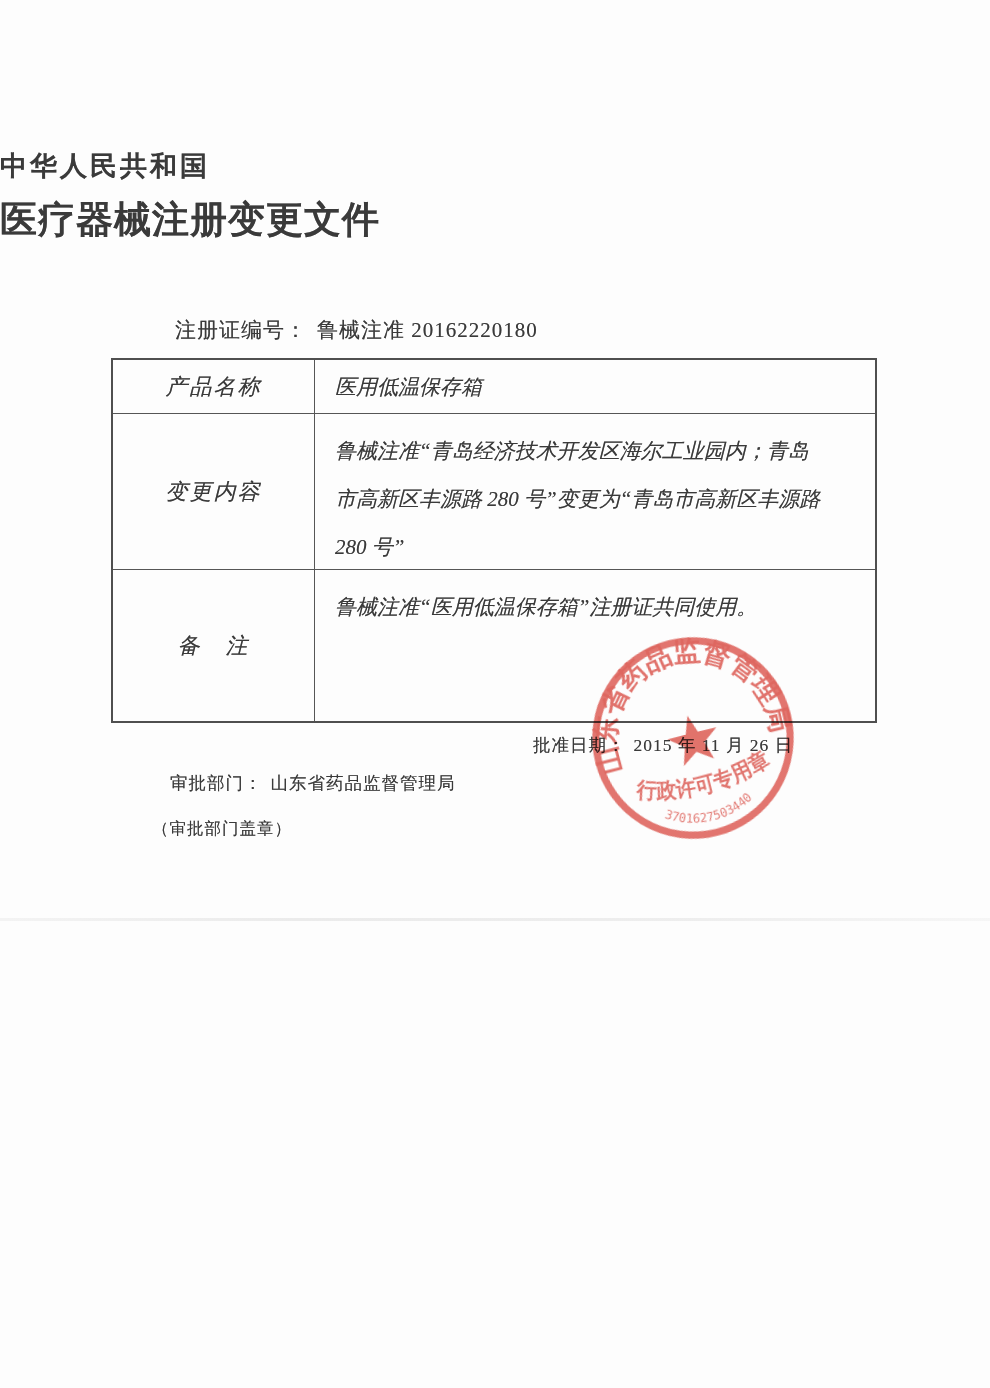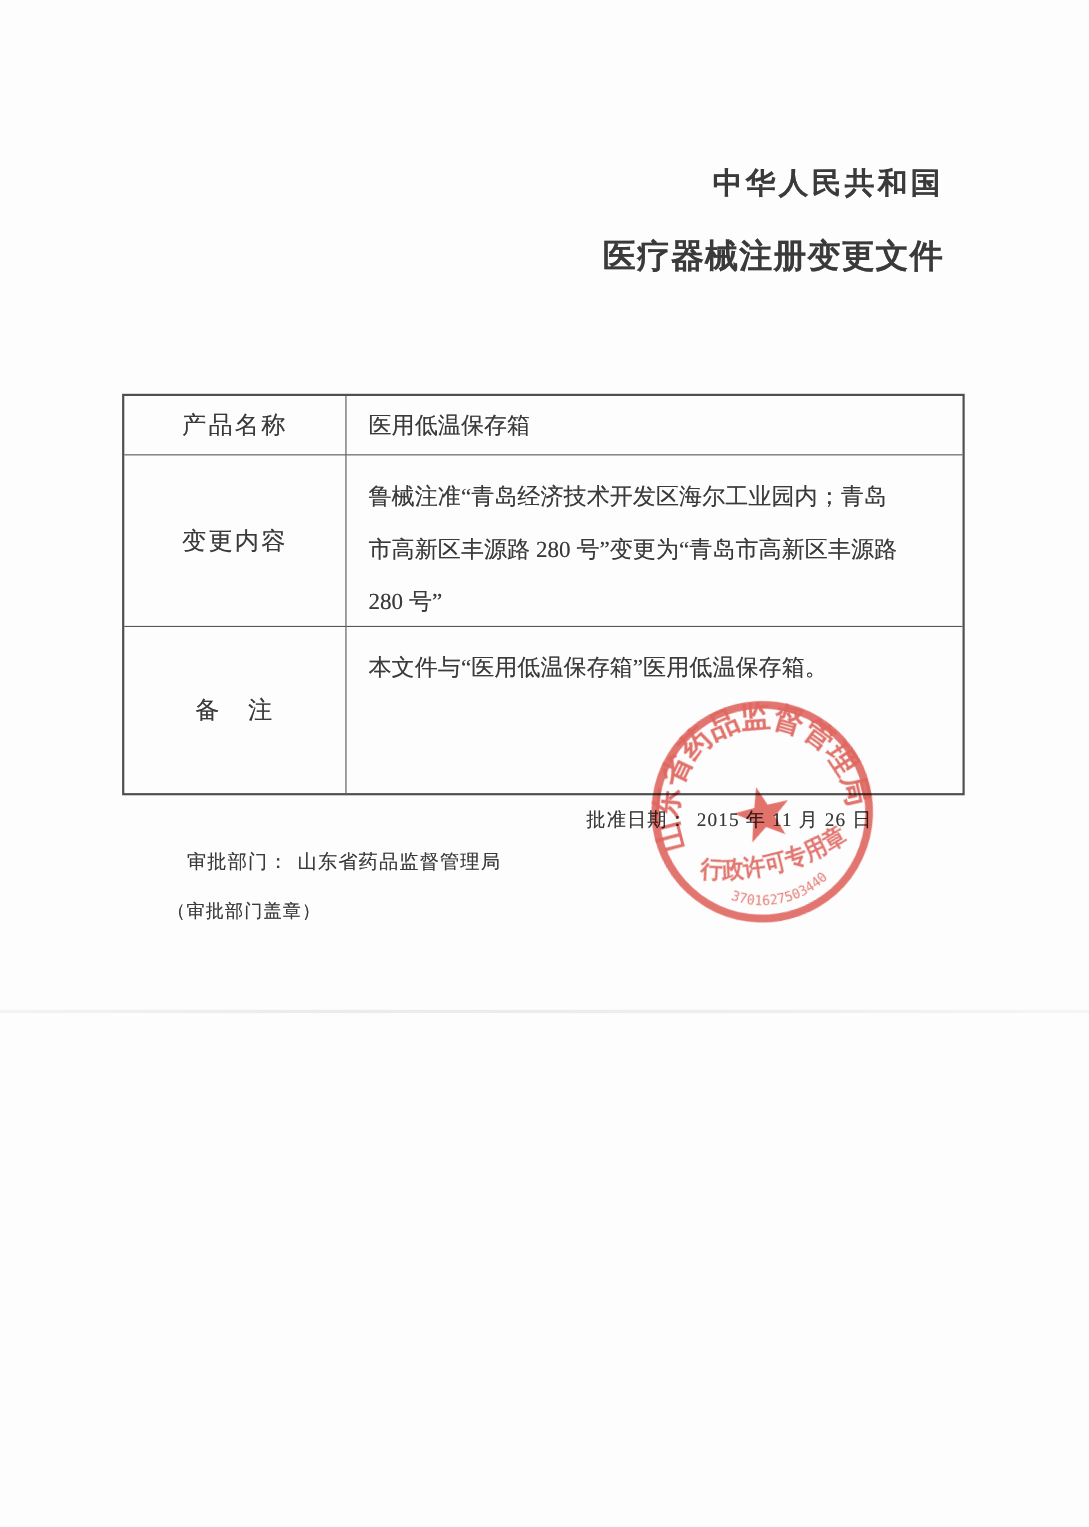--- a/index.html
+++ b/index.html
@@ -2,31 +2,31 @@
 <html style="--seal-color: #d9453c;"><head>
 <meta charset="utf-8">
 <style>
   html,body{margin:0;padding:0;background:#ffffff;}
   #page{
     position:relative;width:990px;height:1388px;background:#fdfdfd;overflow:hidden;
     font-family:"Liberation Serif","DejaVu Serif",serif;color:#333;
   }
   .scan-text{color:#3a3a3a;text-shadow:0 0 0.6px rgba(60,60,60,.55);}
   
-  .title{position:absolute;left:0;width:858px;text-align:right;font-weight:bold;}
+  .title{position:absolute;left:0;width:858px;text-align:left;font-weight:bold;}
   #title1{top:148px;font-size:27px;letter-spacing:3px;}
-  #title2{top:213px;font-size:30px;letter-spacing:1px;}
+  #title2{top:195px;font-size:37px;letter-spacing:1px;}
   
   #regline{position:absolute;left:175px;top:316px;font-size:21px;letter-spacing:1px;}
   #regline .val{margin-left:10px;}
   
   #cert-table{
     position:absolute;left:111px;top:358px;width:766px;height:365px;
     border:2px solid #4f4f4f;box-sizing:border-box;
-    display:grid;grid-template-columns:202px 1fr;grid-template-rows:54px 156px 1fr;
+    display:grid;grid-template-columns:202px 1fr;grid-template-rows:54px 156px 1fr;font-style:italic;
   }
   .cell{box-sizing:border-box;border-bottom:1.6px solid #565656;}
   .cell.last{border-bottom:none;}
   .label-cell{
     border-right:1.6px solid #565656;display:flex;align-items:center;justify-content:center;
     font-size:22px;letter-spacing:2px;
   }
   .content-cell{padding-left:20px;font-size:21px;}
   .content-cell.v-center{display:flex;align-items:center;}
   .content-cell .line{line-height:48px;}
@@ -49,38 +49,41 @@
   }
 </style>
 </head>
 <body>
 
 <div id="page">
 
   <div id="title1" class="title scan-text">中华人民共和国</div>
   <div id="title2" class="title scan-text">医疗器械注册变更文件</div>
 
+  <div id="regline" class="scan-text">
+    <span>注册证编号：</span><span class="val">鲁械注准 20162220180</span>
+  </div>
 
   <div id="cert-table">
 
     <div class="cell label-cell scan-text">产品名称</div>
     <div class="cell content-cell v-center scan-text">
       <span class="line">医用低温保存箱</span>
     </div>
 
     <div class="cell label-cell scan-text">变更内容</div>
     <div class="cell content-cell pad-top scan-text">
       <div class="line">鲁械注准“青岛经济技术开发区海尔工业园内；青岛</div>
       <div class="line">市高新区丰源路 280 号”变更为“青岛市高新区丰源路</div>
       <div class="line">280 号”</div>
     </div>
 
     <div class="cell last label-cell scan-text">备　注</div>
     <div class="cell last content-cell pad-top scan-text">
-      <div class="line">本文件与“医用低温保存箱”医用低温保存箱。</div>
+      <div class="line">鲁械注准“医用低温保存箱”注册证共同使用。</div>
     </div>
   </div>
 
   <div id="dept-line" class="footline scan-text">
     <span>审批部门：</span><span class="val">山东省药品监督管理局</span>
   </div>
 
   <div id="date-line" class="footline scan-text">
     <span>批准日期：</span><span class="val">2015 年 11 月 26 日</span>
   </div>

